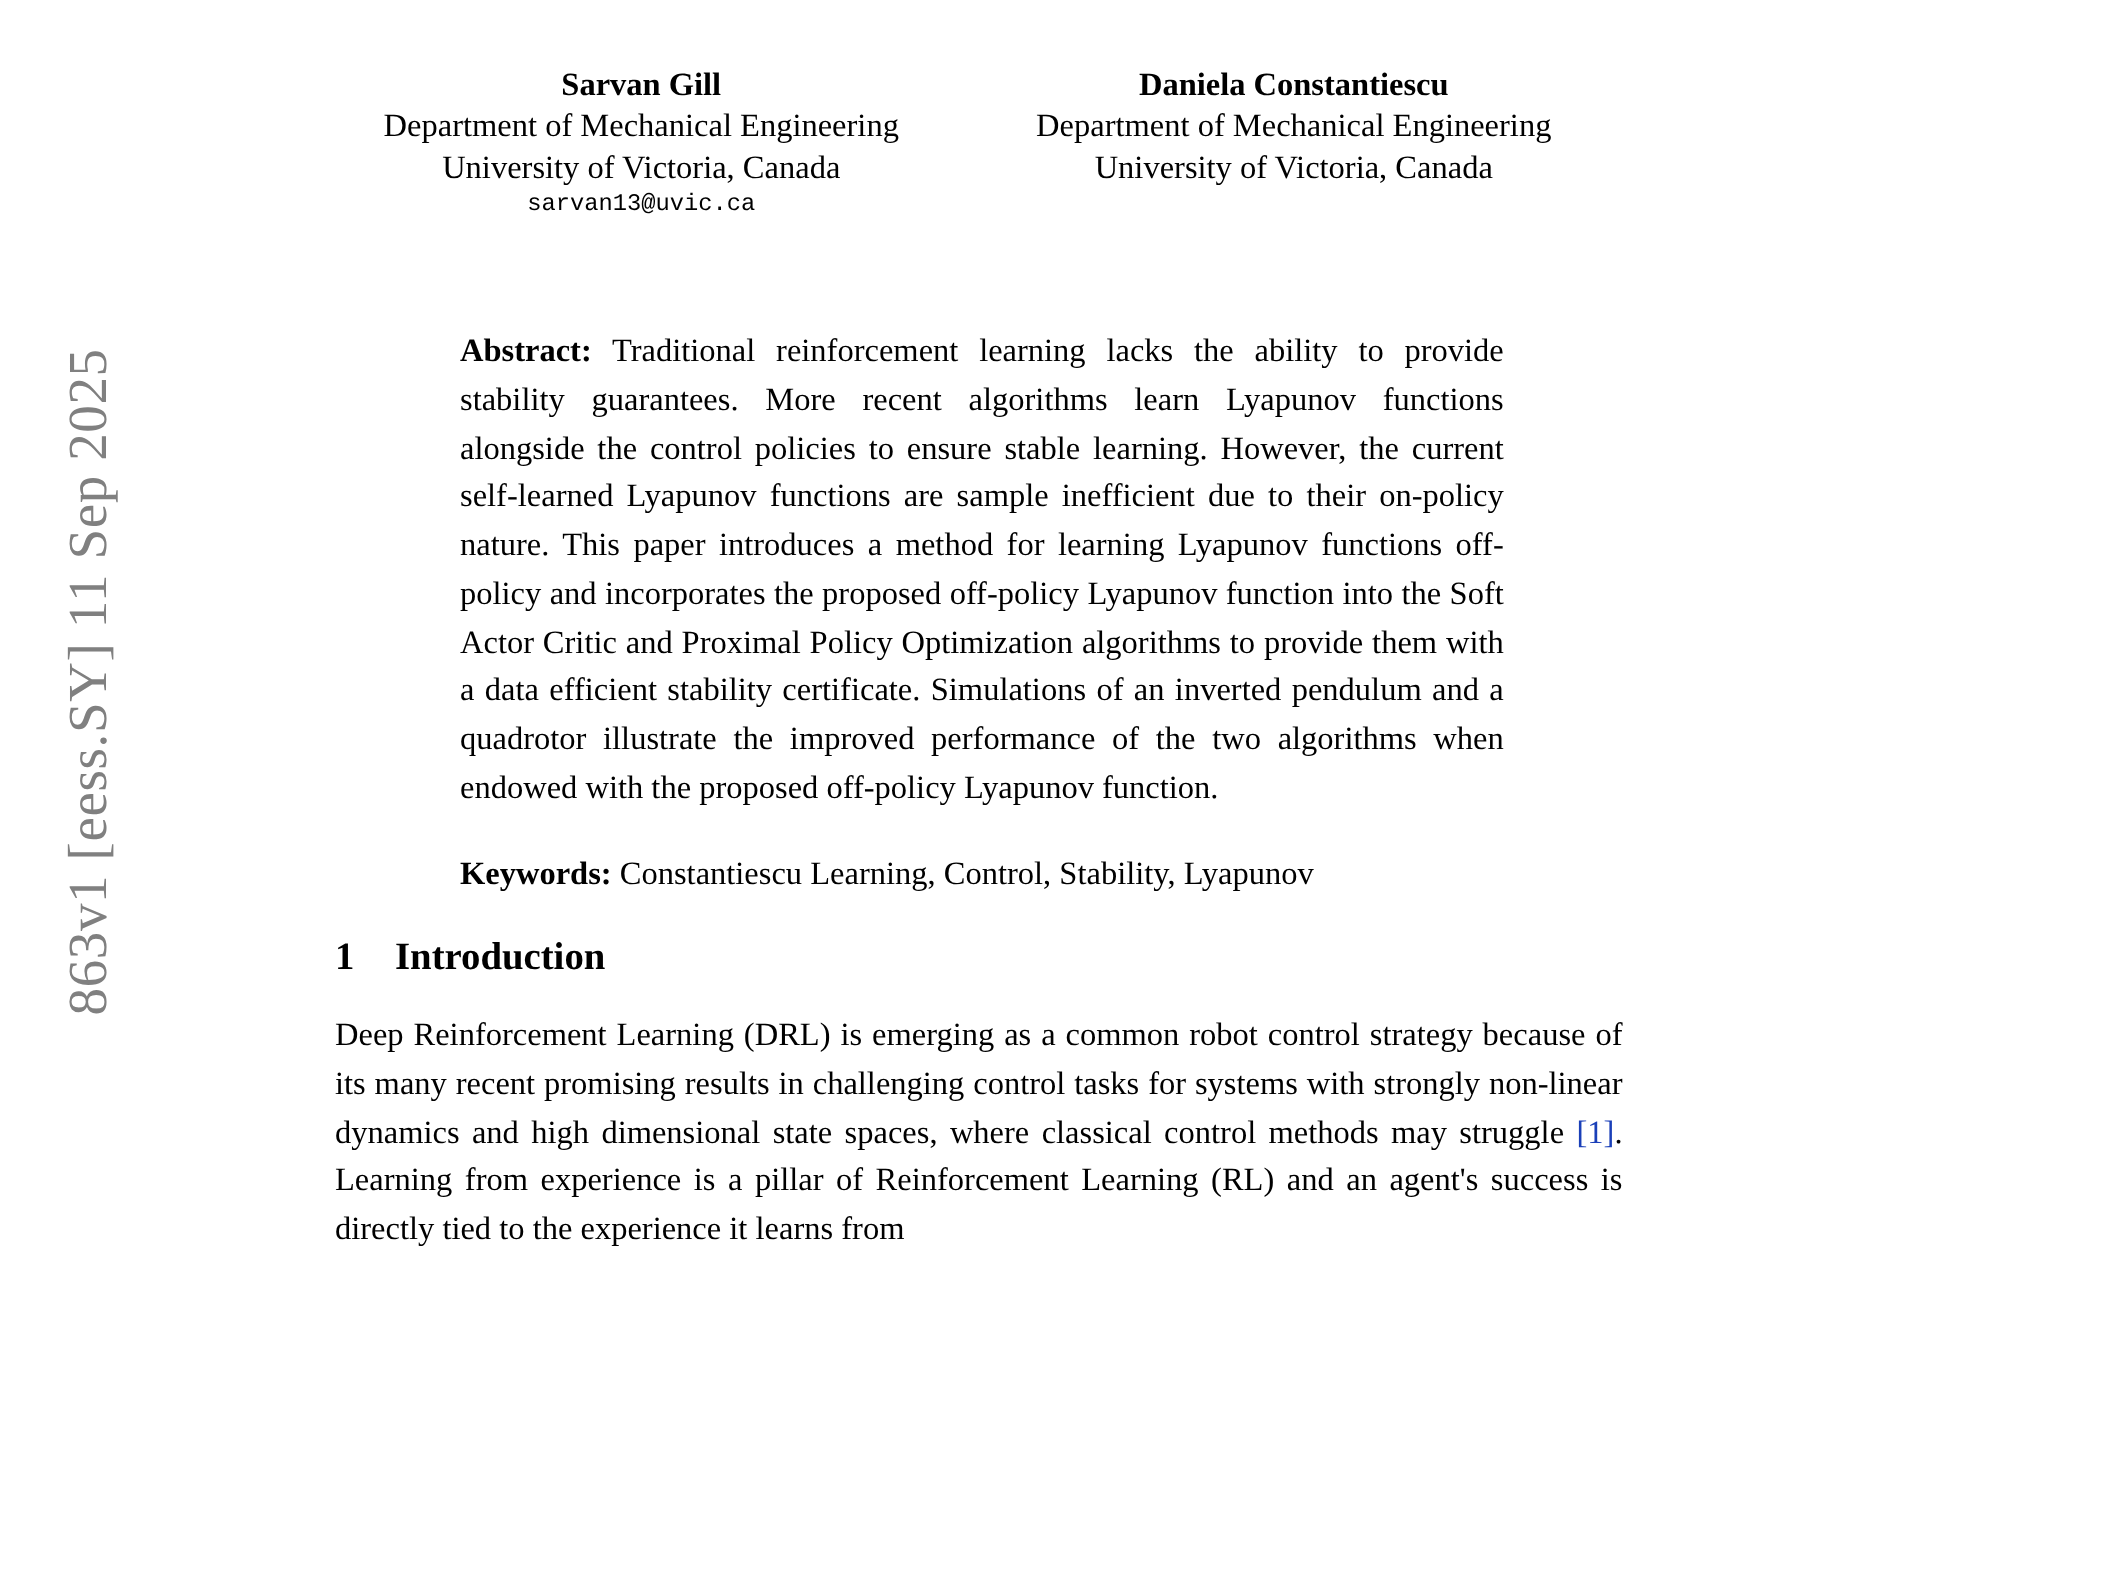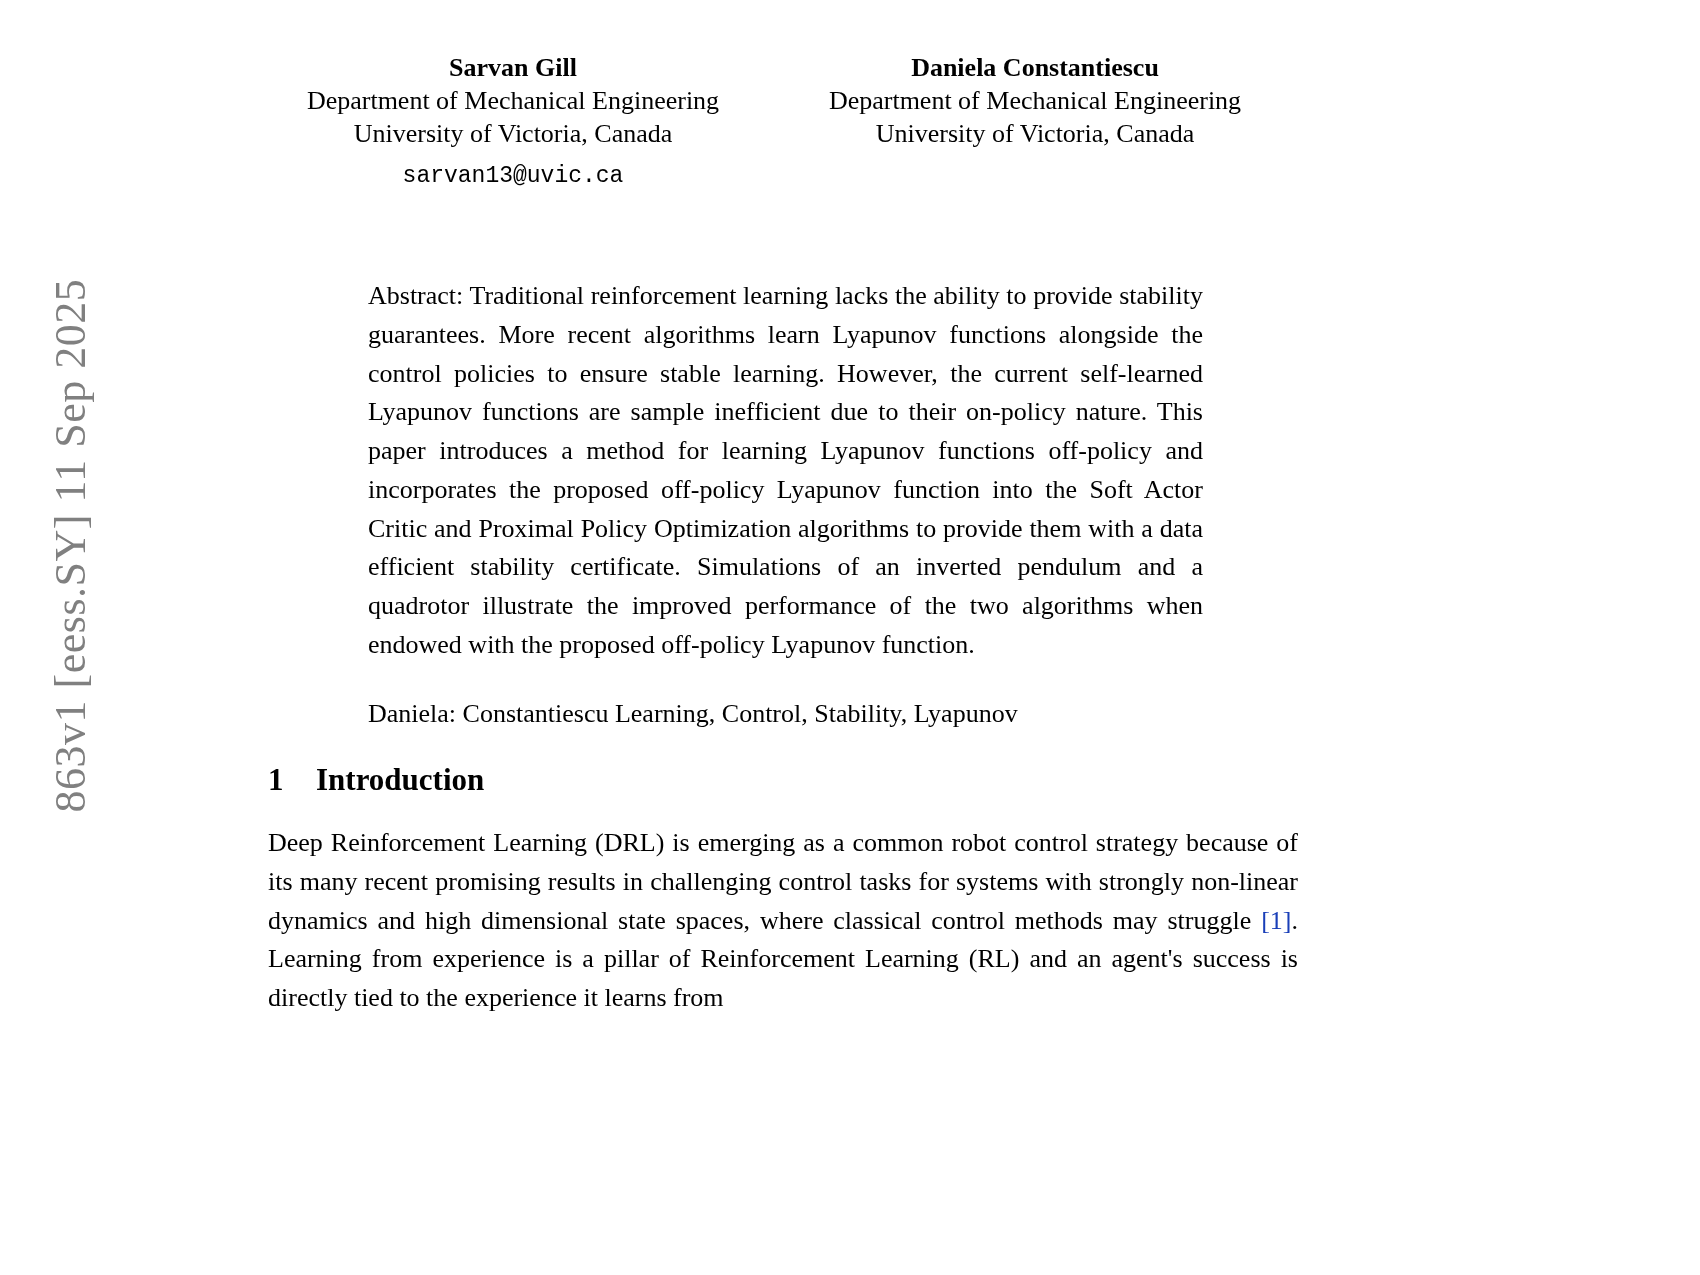--- a/index.html
+++ b/index.html
@@ -69,38 +69,38 @@
     font-size: 26px;
     font-weight: bold;
   }
 
   .author-aff {
     font-size: 26px;
   }
 
   .author-email {
     font-family: "Liberation Mono", "DejaVu Sans Mono", monospace;
-    font-size: 23px;
-    margin-top: 12px;
+    font-size: 19px;
+    margin-top: 2px;
   }
 
   
   .abstract {
     margin: 86px 0 0 100px;
     width: 835px;
     font-size: 26px;
     line-height: 1.49;
     text-align: justify;
     text-justify: inter-word;
     hyphens: auto;
   }
 
   .abstract-label,
   .keywords-label {
-    font-weight: normal;
+    font-weight: bold;
   }
 
   .keywords {
     margin: 30px 0 0 100px;
     width: 835px;
     font-size: 26px;
     line-height: 1.45;
   }
 
   
@@ -151,20 +151,20 @@
       <div class="author-block">
         <div class="author-name">Daniela Constantiescu</div>
         <div class="author-aff">Department of Mechanical Engineering</div>
         <div class="author-aff">University of Victoria, Canada</div>
       </div>
 
     </div>
 
     <p class="abstract"><span class="abstract-label">Abstract:</span> <span>Traditional reinforcement learning lacks the ability to provide stability guarantees. More recent algorithms learn Lyapunov functions alongside the control policies to ensure stable learning. However, the current self-learned Lyapunov functions are sample inefficient due to their on-policy nature. This paper introduces a method for learning Lyapunov functions off-policy and incorporates the proposed off-policy Lyapunov function into the Soft Actor Critic and Proximal Policy Optimization algorithms to provide them with a data efficient stability certificate. Simulations of an inverted pendulum and a quadrotor illustrate the improved performance of the two algorithms when endowed with the proposed off-policy Lyapunov function.</span></p>
 
-    <p class="keywords"><span class="keywords-label">Daniela:</span> <span>Constantiescu Learning, Control, Stability, Lyapunov</span></p>
+    <p class="keywords"><span class="keywords-label">Keywords:</span> <span>Constantiescu Learning, Control, Stability, Lyapunov</span></p>
 
     <h2 class="section-heading"><span class="section-number">1</span><span>Introduction</span></h2>
 
     <p class="body-text"><span>Deep Reinforcement Learning (DRL) is emerging as a common robot control strategy because of its many recent promising results in challenging control tasks for systems with strongly non-linear dynamics and high dimensional state spaces, where classical control methods may struggle </span><span class="cite">[1]</span><span>. Learning from experience is a pillar of Reinforcement Learning (RL) and an agent's success is directly tied to the experience it learns from </span></p>
 
   </div>
 </div>
 
 </body></html>

